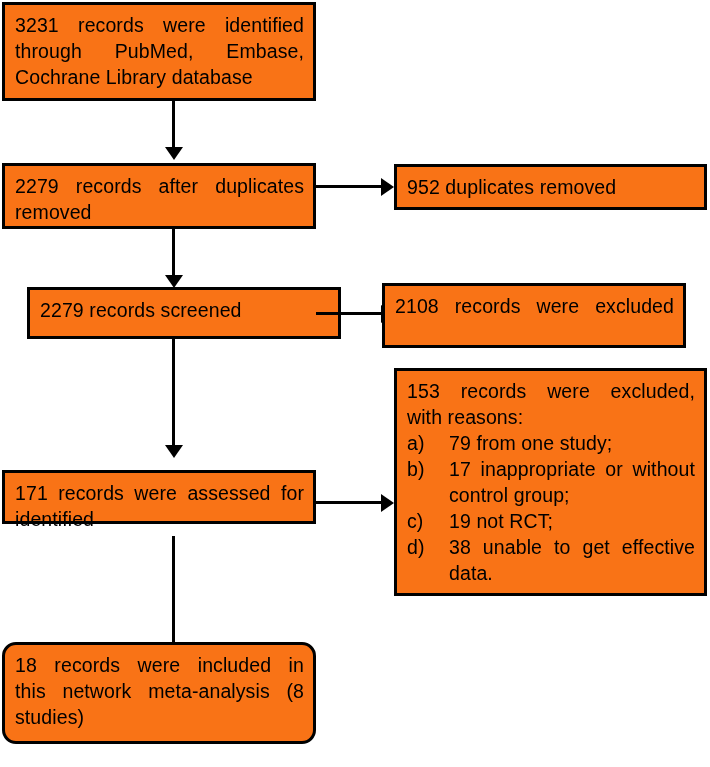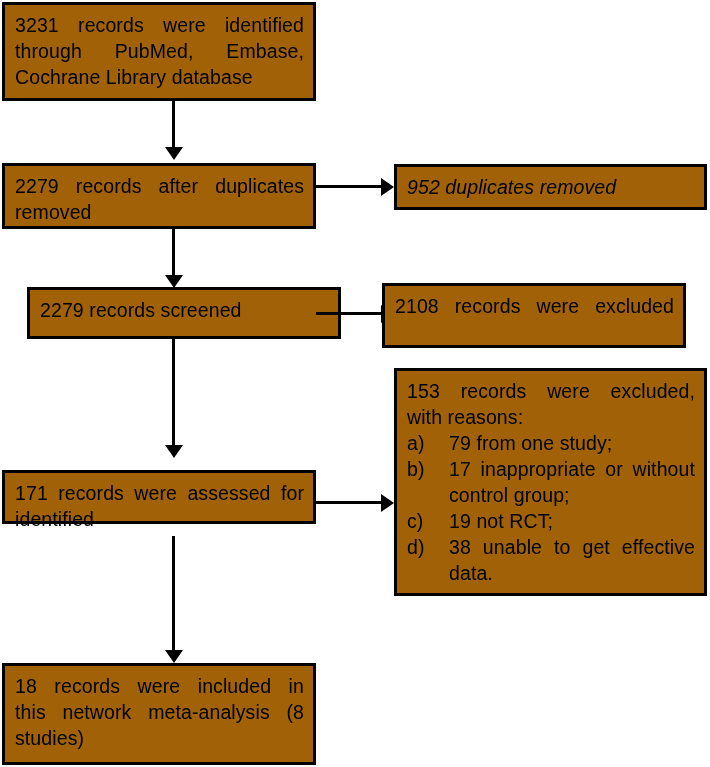--- a/index.html
+++ b/index.html
@@ -16,21 +16,21 @@
     position: relative;
     width: 710px;
     height: 767px;
     background: #ffffff;
     overflow: hidden;
   }
   .node {
     position: absolute;
     box-sizing: border-box;
     border: 3px solid #000000;
-    background: #a16207;
+    background: #f97316;
     padding: 7px 9px 17px 10px;
     font-size: 19.5px;
     line-height: 26px;
     text-align: justify;
     text-justify: inter-word;
     letter-spacing: 0.1px;
   }
   .node .line {
     display: block;
   }
@@ -40,27 +40,27 @@
     text-align-last: justify;
   }
   .node .last {
     text-align: center;
     text-align-last: left;
   }
 
   
   #node-identified   { left: 2px;   top: 2px;   width: 314px; height: 99px; }
   #node-after-dupes  { left: 2px;   top: 163px; width: 314px; height: 66px; }
-  #node-dupes-removed{ left: 394px; top: 164px; width: 313px; height: 46px; font-style: italic; }
+  #node-dupes-removed{ left: 394px; top: 164px; width: 313px; height: 46px; }
   #node-screened     { left: 14px;   top: 287px; width: 314px; height: 52px; margin-left: 13px; }
   #node-excl-screen  { left: 382px; top: 283px; width: 304px; height: 65px; }
   #node-eligibility  { left: 2px;   top: 470px; width: 314px; height: 54px; }
   #node-excl-reasons { left: 394px; top: 368px; width: 313px; height: 228px;
                        text-align: left; }
-  #node-included     { left: 2px;   top: 663px; width: 314px; height: 102px; }
+  #node-included     { left: 2px;   top: 642px; width: 314px; height: 102px; border-radius: 14px; }
 
   
   .reasons-head { display: block; }
   ol.reasons {
     list-style: none;
     margin: 0;
     padding: 0;
   }
   ol.reasons li {
     position: relative;

